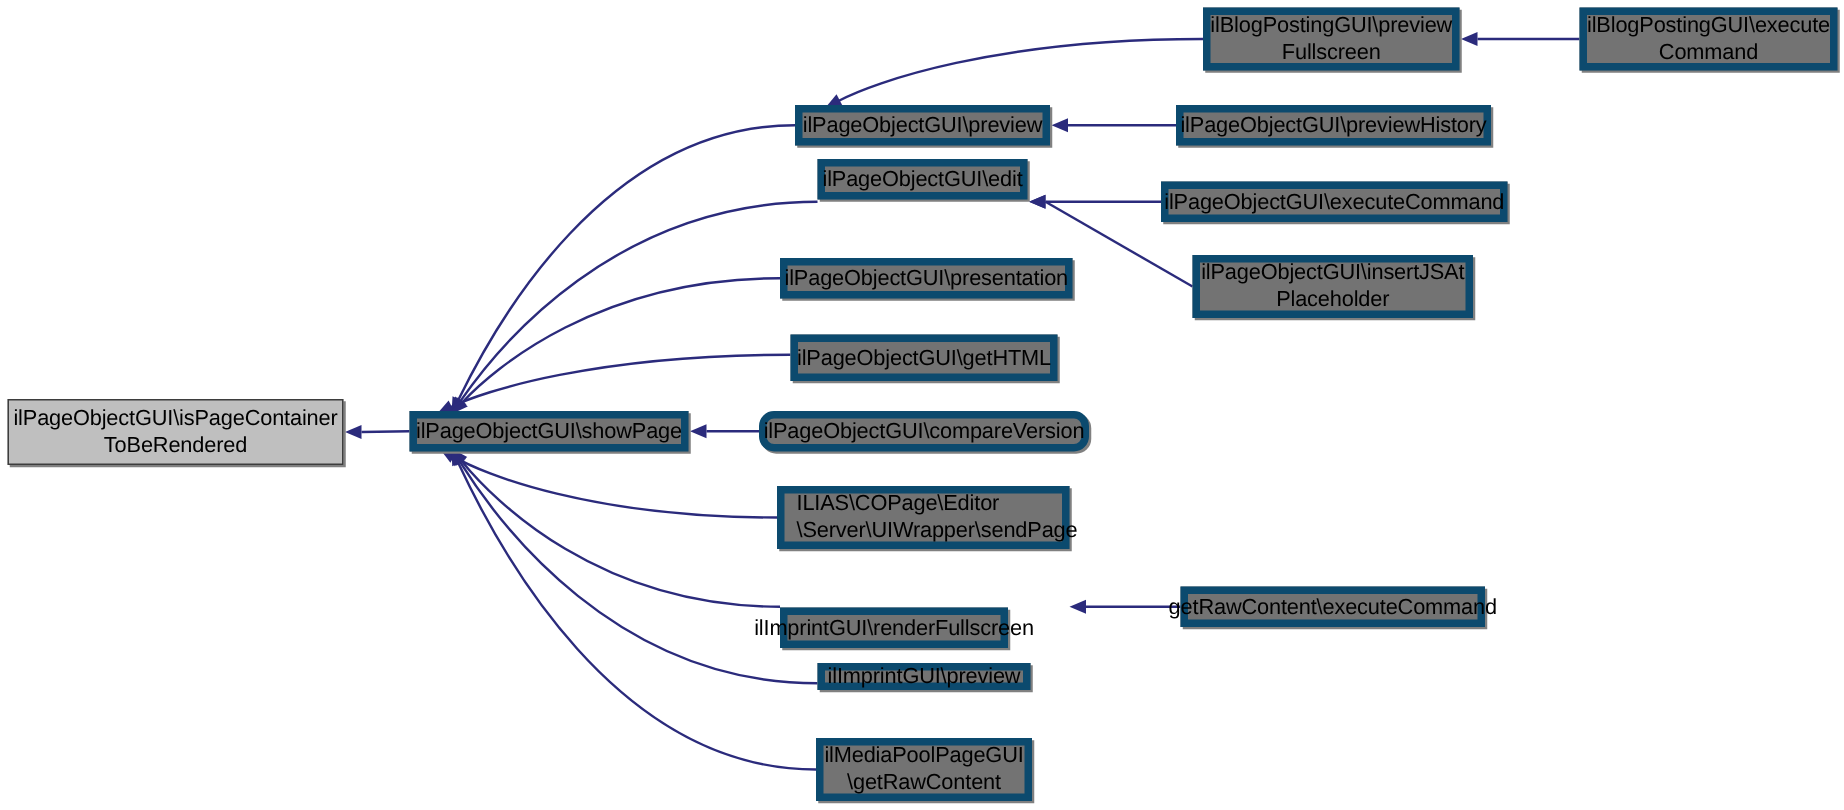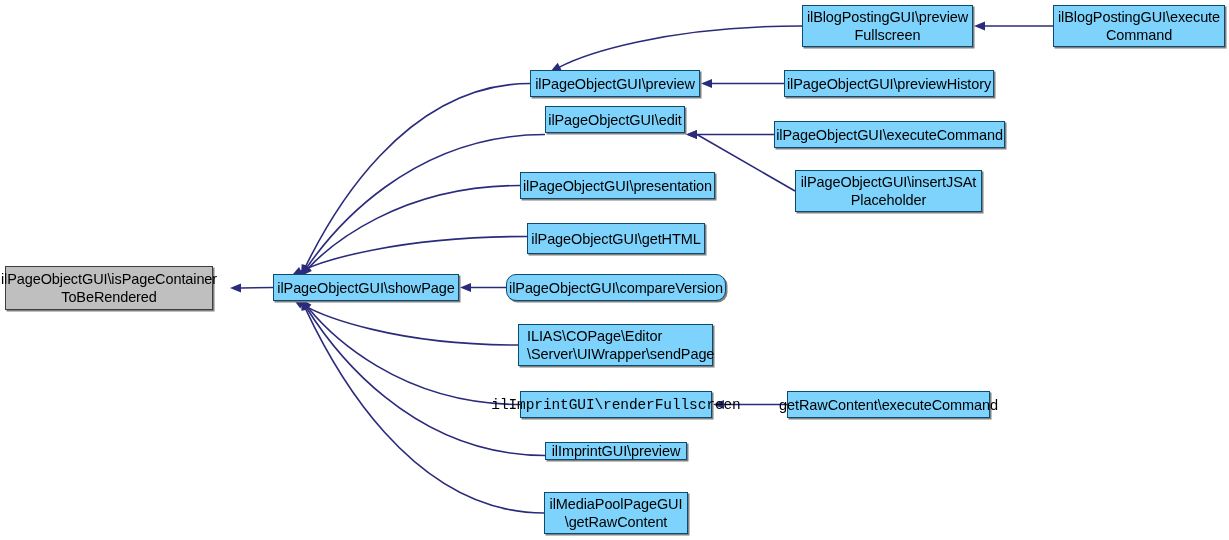--- a/index.html
+++ b/index.html
@@ -19,22 +19,22 @@
     position: absolute;
     left: 0;
     top: 0;
     width: 1229px;
     height: 540px;
     pointer-events: none;
   }
   .node {
     position: absolute;
     box-sizing: border-box;
-    border: 1px solid #0c4a6e;
-    background: #7dd3fc;
+    border: 5px solid #0c4a6e;
+    background: #737373;
     color: #000000;
     font-size: 14.5px;
     line-height: 18px;
     display: flex;
     align-items: center;
     justify-content: center;
     text-align: center;
     letter-spacing: -0.1px;
     box-shadow: 1.5px 1.5px 0 0 #808080;
     white-space: pre-line;
@@ -115,31 +115,31 @@
       <g>
         <path d="M1053,26 L985,26" stroke="#2b2b7c" stroke-width="1.6" fill="none"></path>
         <polygon points="974,26 985,21.4 985,30.6" fill="#2b2b7c"></polygon>
       </g>
       <g>
         <path d="M787,404.5 L724,404.5" stroke="#2b2b7c" stroke-width="1.6" fill="none"></path>
         <polygon points="713,404.5 724,399.9 724,409.1" fill="#2b2b7c"></polygon>
       </g>
     </svg>
   <div id="node-layer">
-      <div class="node highlight" style="left: 5px; top: 266px; width: 208px; height: 44px;">ilPageObjectGUI\isPageContainer
+      <div class="node highlight" style="left: 5px; top: 266px; width: 224px; height: 44px;">ilPageObjectGUI\isPageContainer
 ToBeRendered</div>
       <div class="node" style="left: 273px; top: 274px; width: 186px; height: 27px;">ilPageObjectGUI\showPage</div>
       <div class="node" style="left: 530px; top: 70px; width: 170px; height: 27px;">ilPageObjectGUI\preview</div>
       <div class="node" style="left: 545px; top: 106px; width: 140px; height: 27px;">ilPageObjectGUI\edit</div>
       <div class="node" style="left: 520px; top: 172px; width: 195px; height: 27px;">ilPageObjectGUI\presentation</div>
       <div class="node" style="left: 527px; top: 223px; width: 178px; height: 31px;">ilPageObjectGUI\getHTML</div>
       <div class="node" style="left: 506px; top: 274px; width: 220px; height: 27px; border-radius: 10px;">ilPageObjectGUI\compareVersion</div>
       <div class="node leftalign" style="left: 518px; top: 324px; width: 195px; height: 42px;">ILIAS\COPage\Editor
 \Server\UIWrapper\sendPage</div>
-      <div class="node" style="left: 520px; top: 391px; width: 192px; height: 27px; font-family: Liberation Mono, monospace;">ilImprintGUI\renderFullscreen</div>
+      <div class="node" style="left: 520px; top: 405px; width: 152px; height: 27px;">ilImprintGUI\renderFullscreen</div>
       <div class="node" style="left: 545px; top: 442px; width: 142px; height: 18px;">ilImprintGUI\preview</div>
       <div class="node" style="left: 544px; top: 492px; width: 144px; height: 42px;">ilMediaPoolPageGUI
 \getRawContent</div>
       <div class="node" style="left: 802px; top: 5px; width: 171px; height: 42px;">ilBlogPostingGUI\preview
 Fullscreen</div>
       <div class="node" style="left: 784px; top: 70px; width: 210px; height: 27px;">ilPageObjectGUI\previewHistory</div>
       <div class="node" style="left: 774px; top: 121px; width: 231px; height: 27px;">ilPageObjectGUI\executeCommand</div>
       <div class="node" style="left: 795px; top: 170px; width: 187px; height: 42px;">ilPageObjectGUI\insertJSAt
 Placeholder</div>
       <div class="node" style="left: 1053px; top: 5px; width: 172px; height: 42px;">ilBlogPostingGUI\execute

